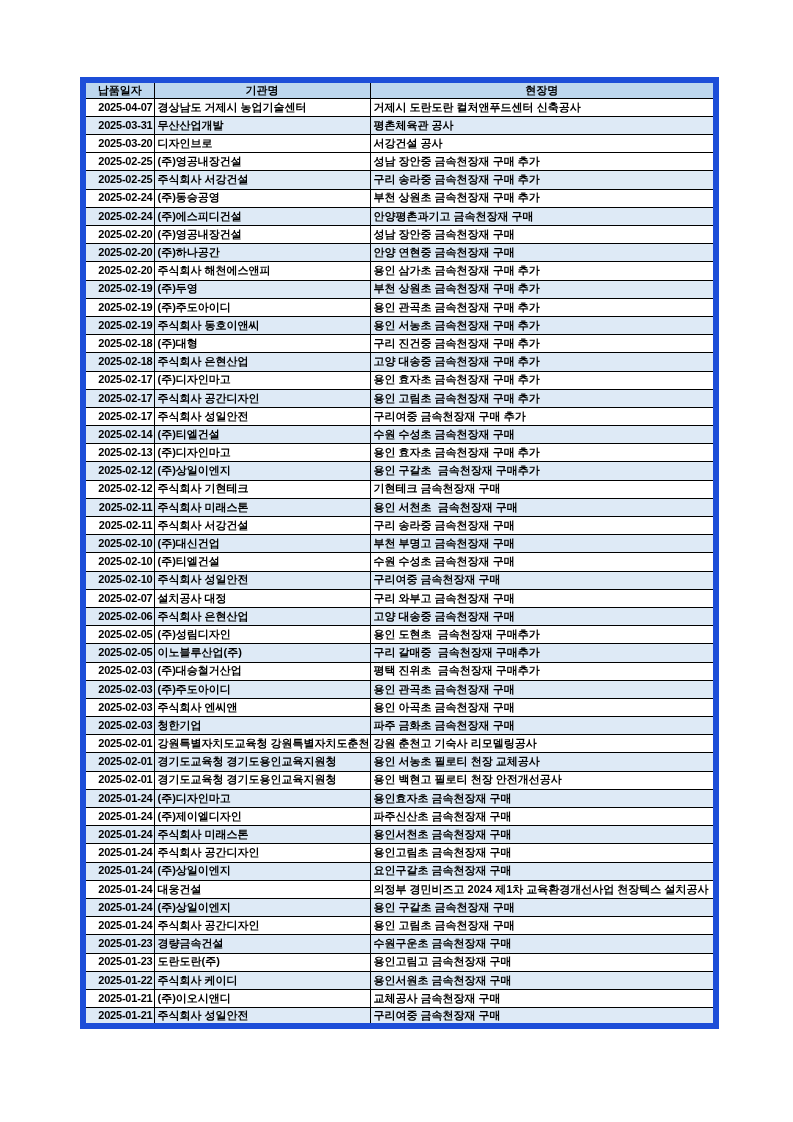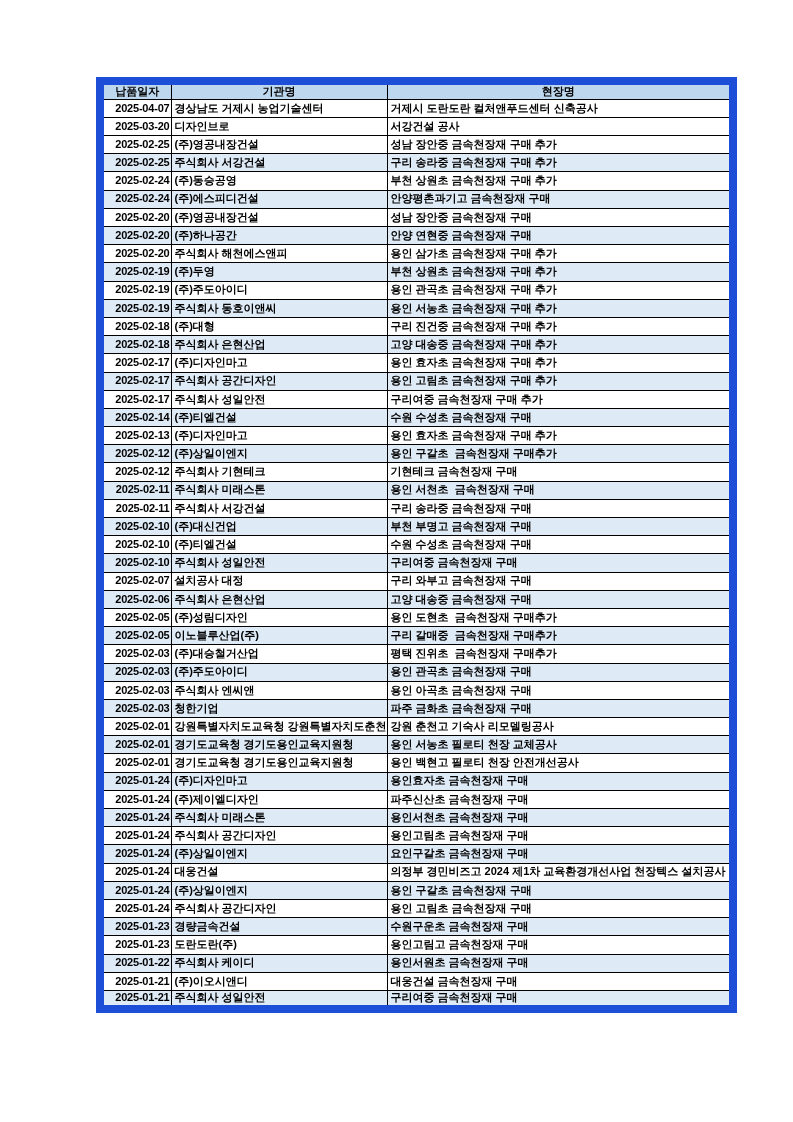--- a/index.html
+++ b/index.html
@@ -36,21 +36,21 @@
   }
   table.delivery thead th {
     background: #BDD7EE;
     text-align: center;
     padding: 0 2px;
   }
   td.date-cell { text-align: right; padding: 0 1px; font-size: 10.5px; letter-spacing: -0.2px; }
   td.org-cell, td.site-cell { text-align: left; padding: 0 3px; }
   tr.alt td { background: #DEEAF6; }
   tr.plain td { background: #FFFFFF; }
-  table.delivery { border: 8px solid #1d4ed8; margin-left: 16px; }
+  table.delivery { border: 6px solid #1d4ed8; }
 </style>
 </head>
 <body>
 
 <div class="page">
   <table class="delivery">
     <colgroup>
       <col class="c-date">
         <col class="c-org">
         <col class="c-site">
@@ -62,20 +62,25 @@
         <th>현장명</th>
       </tr>
     </thead>
     <tbody id="rows-body">
   <tr class="plain">
     <td class="date-cell">2025-04-07</td>
     <td class="org-cell">경상남도 거제시 농업기술센터</td>
     <td class="site-cell">거제시 도란도란 컬처앤푸드센터 신축공사</td>
   </tr>
 
+  <tr class="alt">
+    <td class="date-cell">2025-03-31</td>
+    <td class="org-cell">무산산업개발</td>
+    <td class="site-cell">평촌체육관 공사</td>
+  </tr>
 
   <tr class="plain">
     <td class="date-cell">2025-03-20</td>
     <td class="org-cell">디자인브로</td>
     <td class="site-cell">서강건설 공사</td>
   </tr>
 
 
   <tr class="plain">
     <td class="date-cell">2025-02-25</td>
@@ -349,21 +354,21 @@
 
   <tr class="alt">
     <td class="date-cell">2025-01-22</td>
     <td class="org-cell">주식회사 케이디</td>
     <td class="site-cell">용인서원초 금속천장재 구매</td>
   </tr>
 
   <tr class="plain">
     <td class="date-cell">2025-01-21</td>
     <td class="org-cell">(주)이오시앤디</td>
-    <td class="site-cell">대웅건설 금속천장재 구매</td>
+    <td class="site-cell">교체공사 금속천장재 구매</td>
   </tr>
 
   <tr class="alt">
     <td class="date-cell">2025-01-21</td>
     <td class="org-cell">주식회사 성일안전</td>
     <td class="site-cell">구리여중 금속천장재 구매</td>
   </tr>
 </tbody>
   </table>
 </div>

